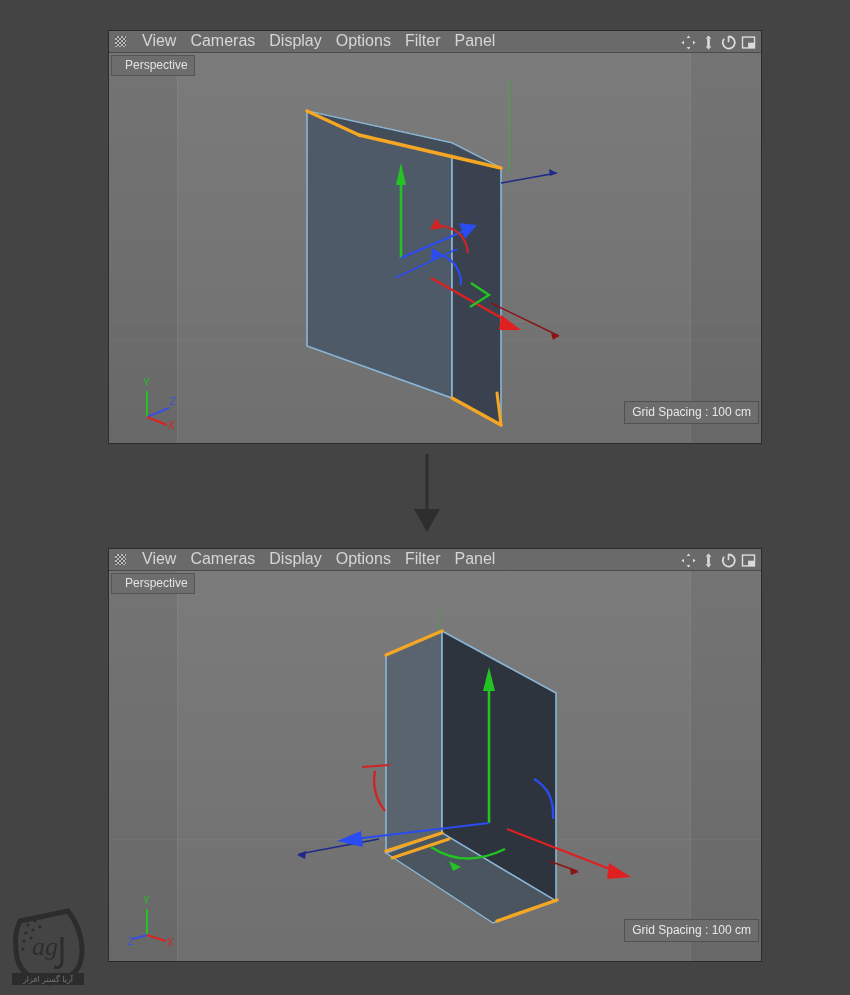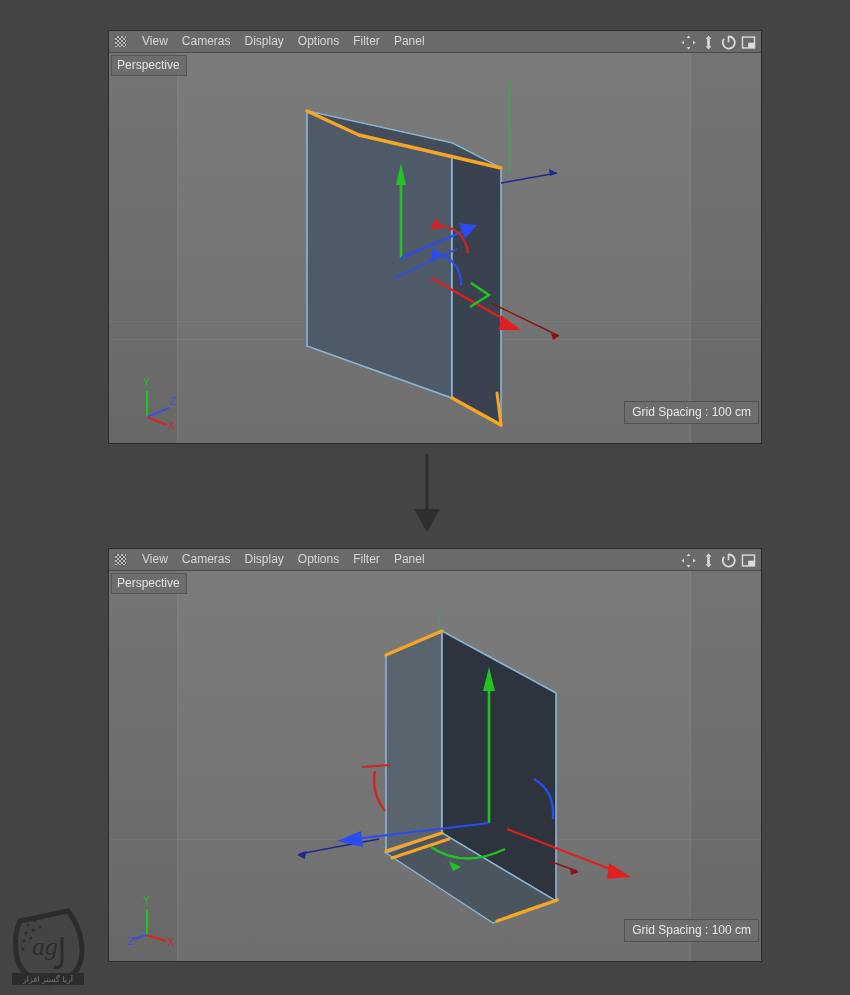--- a/index.html
+++ b/index.html
@@ -45,21 +45,21 @@
     background-color: #555;
     background-image:
       linear-gradient(45deg, #c9c9c9 25%, transparent 25%, transparent 75%, #c9c9c9 75%),
       linear-gradient(45deg, #c9c9c9 25%, transparent 25%, transparent 75%, #c9c9c9 75%);
     background-size: 4px 4px;
     background-position: 0 0, 2px 2px;
     opacity: .85;
   }
   .menu-item {
     color: #d6d6d6;
-    font-size: 12px;
+    font-size: 16px;
     line-height: 12px;
     padding: 3px 7px 4px 7px;
     white-space: nowrap;
     cursor: default;
   }
   .menu-right {
     position: absolute;
     right: 5px;
     top: 0;
     height: 22px;
@@ -110,21 +110,21 @@
 
   
   .vp-tag {
     position: absolute;
     left: 2px;
     top: 2px;
     background: #6d6d6d;
     color: #e2e2e2;
     font-size: 12px;
     line-height: 12px;
-    padding: 3px 6px 4px 5px;
+    padding: 3px 6px 4px 13px;
     border: 1px solid rgba(0,0,0,0.22);
     box-sizing: border-box;
     white-space: nowrap;
     cursor: default;
   }
 
   
   .vp-gridspacing {
     position: absolute;
     right: 2px;

